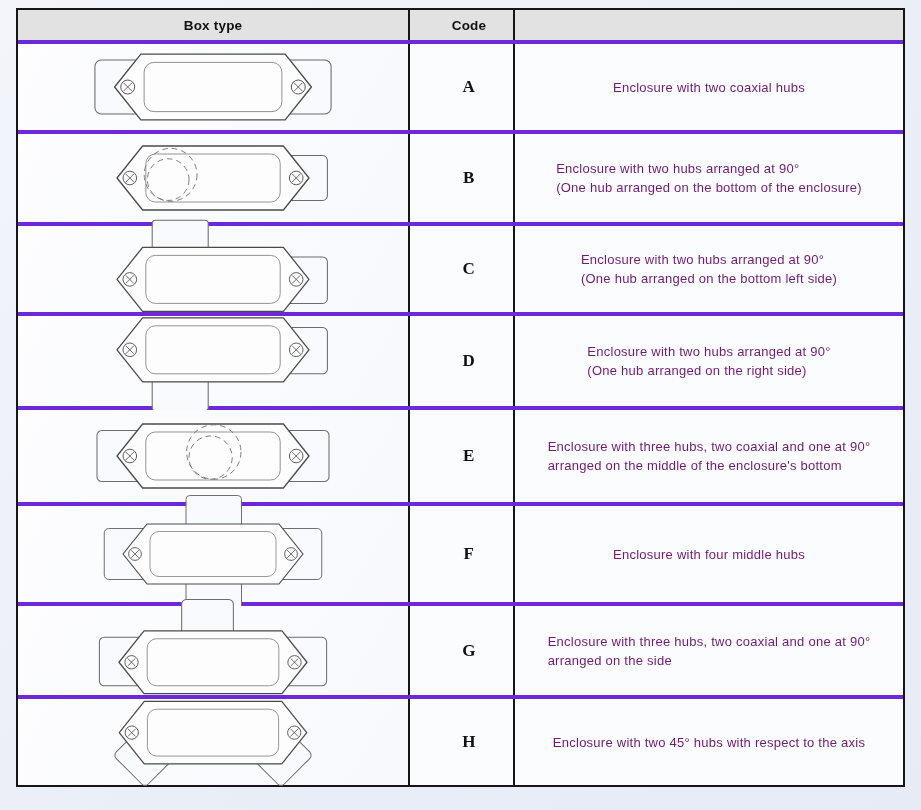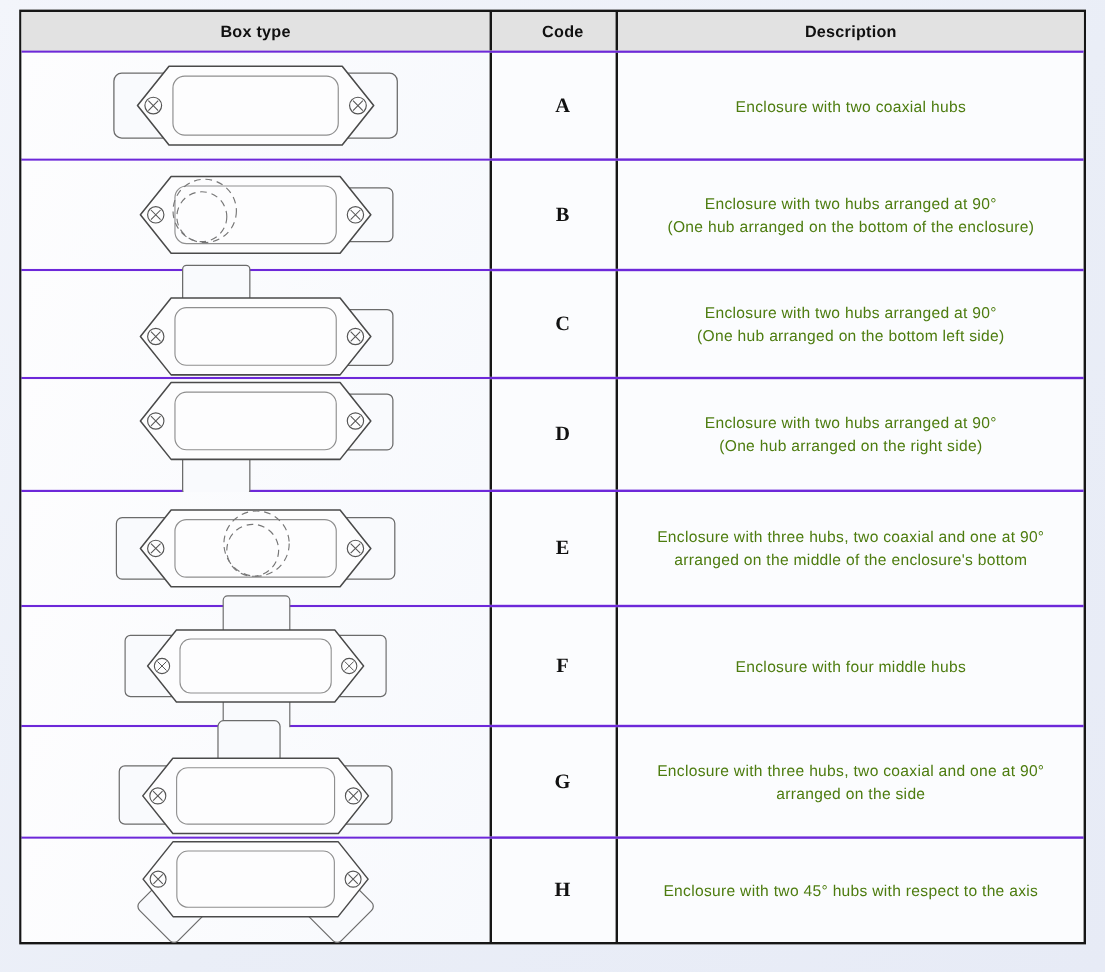--- a/index.html
+++ b/index.html
@@ -13,21 +13,21 @@
   .spec-table {
     position: absolute;
     left: 16px;
     top: 8px;
     width: 889px;
     border: 2px solid #161616;
     background: #fbfcfe;
   }
   .row {
     display: flex;
-    border-bottom: 2px solid #6d28d9;
+    border-bottom: 4px solid #6d28d9;
   }
   .row:last-child { border-bottom: none; }
   .cell {
     display: flex;
     align-items: center;
     justify-content: center;
   }
   .cell.box  { width: 392px; border-right: 2px solid #161616; background: linear-gradient(120deg,#fdfdfe 0%,#f7f9fd 100%); }
   .cell.code { width: 105px; border-right: 2px solid #161616; padding-left: 15px; }
   .cell.desc { flex: 1; padding: 6px 14px; }
@@ -42,22 +42,21 @@
   .code-letter {
     font-family: "Liberation Serif", serif;
     font-size: 17px;
     font-weight: 600;
     color: #111;
     letter-spacing: 0.5px;
   }
   .desc-text {
     font-size: 13px;
     line-height: 19px;
-    color: #4d7c0f;
-    text-align: center;
+    color: #701a75;
     letter-spacing: 0.25px;
     white-space: pre-line;
   }
   
   .r0 { height: 90px; }
   .r1 { height: 92px; }
   .r2 { height: 90px; }
   .r3 { height: 94px; }
   .r4 { height: 96px; }
   .r5 { height: 100px; }
@@ -76,23 +75,20 @@
 
 <div class="spec-table">
 
   <div class="row header-row">
     <div class="cell box">
       <span class="header-label">Box type</span>
     </div>
     <div class="cell code">
       <span class="header-label">Code</span>
     </div>
-    <div class="cell desc">
-      <span class="header-label">Description</span>
-    </div>
   </div>
 
   <div class="row r0">
     <div class="cell box">
       <svg width="246" height="82" viewBox="0 0 300 100">
         <rect class="back" x="6" y="17" width="288" height="66" rx="8"></rect>
         <path class="cover" d="M30 50 L62 10 L238 10 L270 50 L238 90 L62 90 Z"></path>
         <rect class="inner-rect" x="66" y="20" width="168" height="60" rx="12"></rect>
         <circle class="screw" cx="46" cy="50" r="8.5"></circle>
         <path class="screw-x" d="M41 45 L51 55 M41 55 L51 45"></path>

